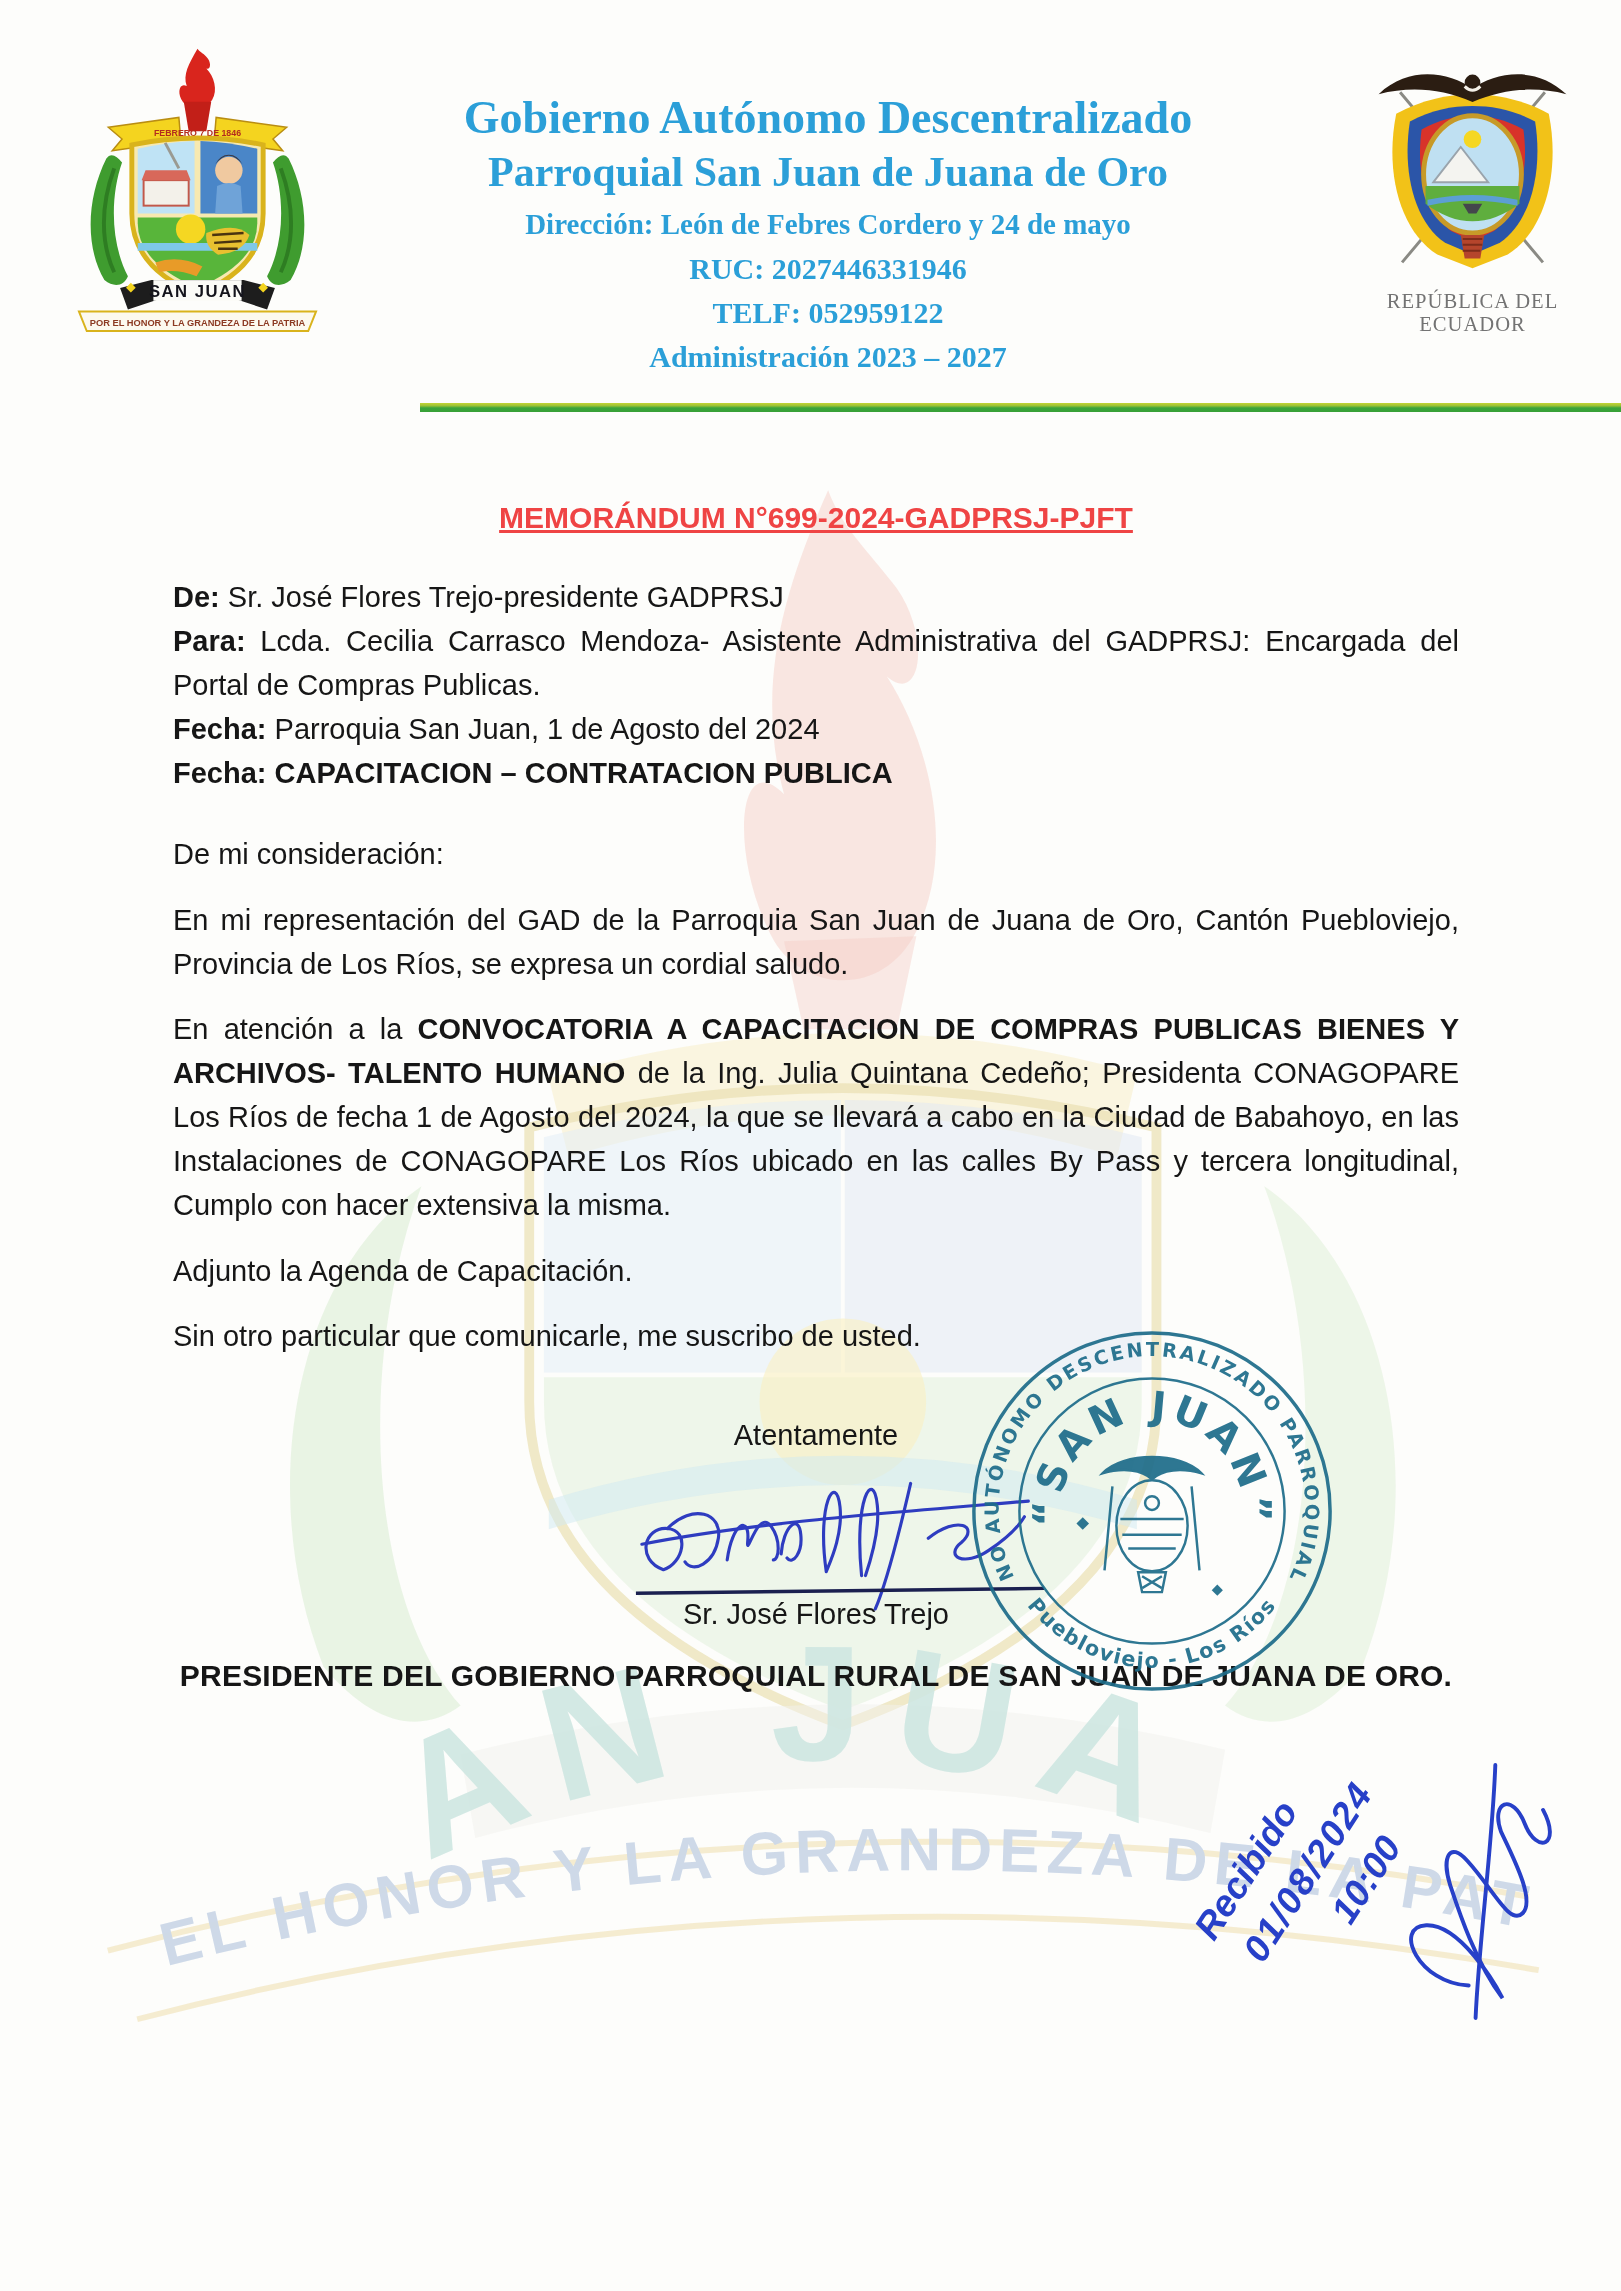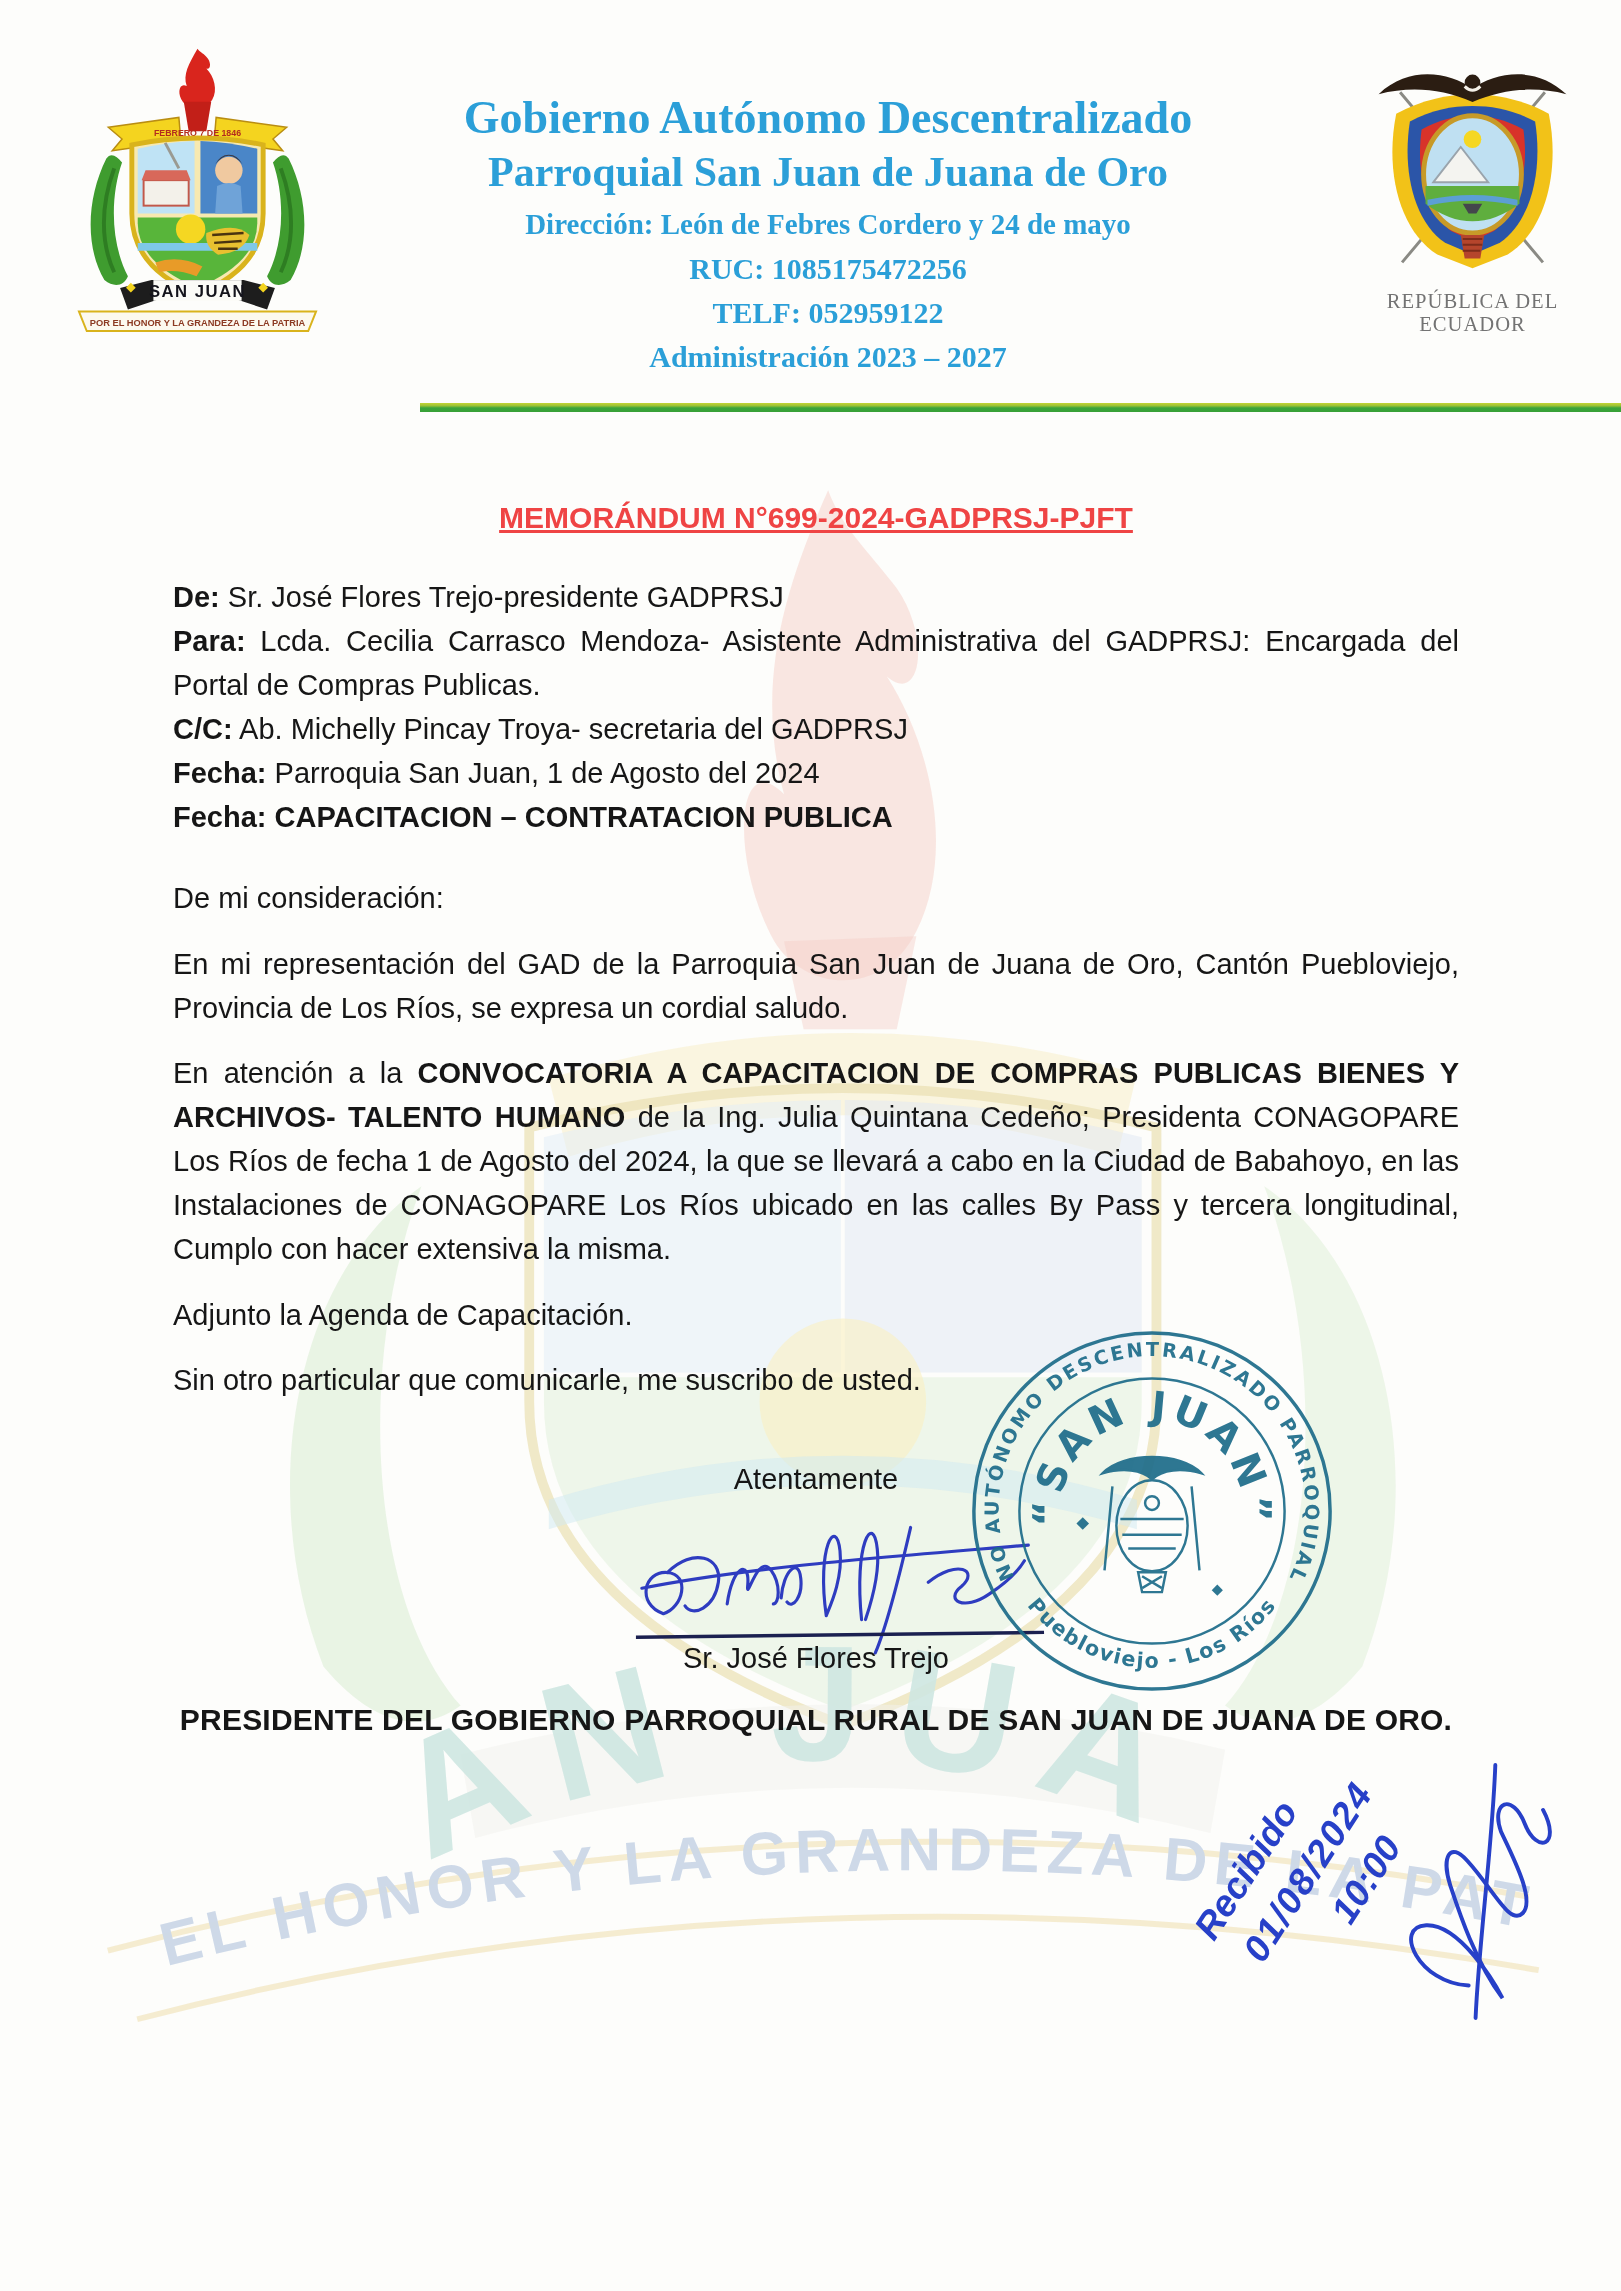--- a/index.html
+++ b/index.html
@@ -127,21 +127,21 @@
       <rect x="193" y="248" width="7" height="7" fill="#f4d41f" transform="rotate(45 196 251)"></rect>
 
       <path d="M8,276 L250,276 L242,296 L16,296 Z" fill="#fcf9ef" stroke="#d9b31c" stroke-width="2"></path>
       <text x="129" y="291" text-anchor="middle" font-size="9.5" font-weight="bold" fill="#8c3a22" font-family="Liberation Sans, sans-serif">POR EL HONOR Y LA GRANDEZA DE LA PATRIA</text>
     </svg>
 
     <div class="header-text">
       <div class="org1">Gobierno Autónomo Descentralizado</div>
       <div class="org2">Parroquial San Juan de Juana de Oro</div>
       <div class="addr">Dirección: León de Febres Cordero y 24 de mayo</div>
-      <div class="ruc">RUC: 1085175472256</div>
+      <div class="ruc">RUC: 2027446331946</div>
       <div class="telf">TELF: 052959122</div>
       <div class="adm">Administración 2023 – 2027</div>
     </div>
 
     <div class="right-seal">
       <svg width="227" height="223" viewBox="0 0 232 228">
 
         <path d="M44,210 L190,36 M188,210 L42,36" stroke="#8a8a84" stroke-width="3"></path>
 
         <path d="M38,58 C26,118 42,178 80,202 L116,216 L152,202 C190,178 206,118 194,58 C168,44 142,38 116,38 C90,38 64,44 38,58 Z" fill="#f2c218"></path>
@@ -167,21 +167,20 @@
 
     <div class="green-rule"></div>
   </div>
 
   <main class="memo">
     <h1 class="memo-title">MEMORÁNDUM N°699-2024-GADPRSJ-PJFT</h1>
 
     <div class="meta">
       <p><b>De:</b><span> Sr. José Flores Trejo-presidente GADPRSJ</span></p>
       <p><b>Para:</b><span> Lcda. Cecilia Carrasco Mendoza- Asistente Administrativa del GADPRSJ: Encargada del Portal de Compras Publicas.</span></p>
-      <p><b>C/C:</b><span> Ab. Michelly Pincay Troya- secretaria del GADPRSJ</span></p>
       <p><b>Fecha:</b><span> Parroquia San Juan, 1 de Agosto del 2024</span></p>
       <p class="asunto"><b>Fecha:</b><span> CAPACITACION – CONTRATACION PUBLICA</span></p>
     </div>
 
     <p class="para salutation">De mi consideración:</p>
 
     <p class="para">En mi representación del GAD de la Parroquia San Juan de Juana de Oro, Cantón Puebloviejo, Provincia de Los Ríos, se expresa un cordial saludo.</p>
 
     <p class="para"><span>En atención a la </span><b>CONVOCATORIA A CAPACITACION DE COMPRAS PUBLICAS BIENES Y ARCHIVOS- TALENTO HUMANO</b><span> de la Ing. Julia Quintana Cedeño; Presidenta CONAGOPARE Los Ríos de fecha 1 de Agosto del 2024, la que se llevará a cabo en la Ciudad de Babahoyo, en las Instalaciones de CONAGOPARE Los Ríos ubicado en las calles By Pass y tercera longitudinal, Cumplo con hacer extensiva la misma.</span></p>
 

